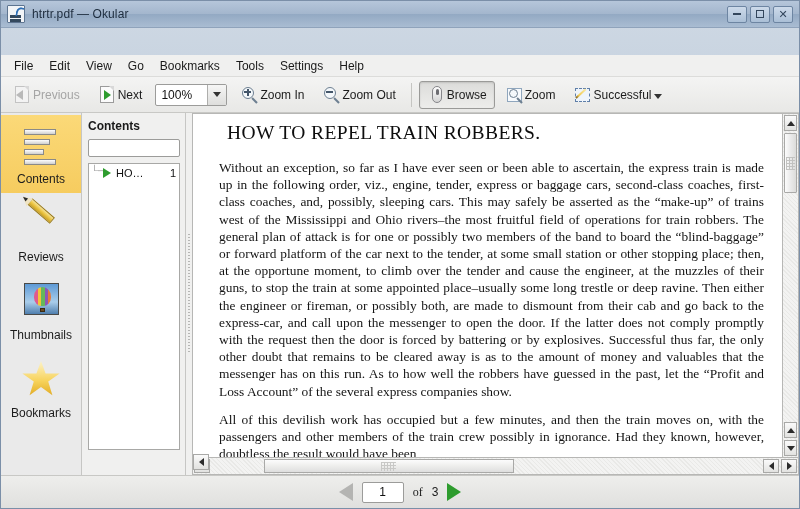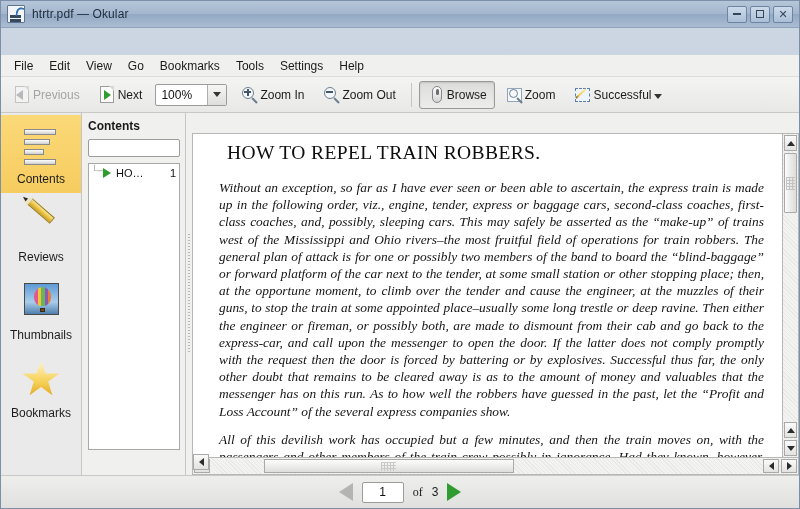--- a/index.html
+++ b/index.html
@@ -264,38 +264,37 @@
     width: 6px; flex: 0 0 6px; background: #f0f0ef;
     display: flex; align-items: center; justify-content: center;
   }
   .splitter .grip {
     width: 2px; height: 120px;
     background-image: repeating-linear-gradient(180deg,#b6b6b4 0 1px,transparent 1px 3px);
   }
 
   
   .viewport { flex: 1; display: flex; flex-direction: column; min-width: 0; }
-  .view-area { flex: 1; display: flex; min-height: 0; margin-top: 20px; }
+  .view-area { flex: 1; display: flex; min-height: 0; }
   .page-canvas {
     flex: 1; background: #fff; border: 1px solid #b7b7b5; border-right: none;
     overflow: hidden; position: relative; min-width: 0;
   }
   .page-inner { padding: 8px 18px 0 26px; }
   .doc-title {
     font-family: "Liberation Serif", serif;
     font-size: 19.5px; color: #0d0d0d;
     letter-spacing: .4px; margin: 0 0 15px 8px;
     font-weight: 400; white-space: nowrap;
   }
   .doc-p {
     font-family: "Liberation Serif", serif;
     font-size: 13.4px; line-height: 17.2px; color: #141414;
     text-align: justify; margin: 0 0 11px 0;
     hyphens: none;
-    font-style: italic;
   }
 
   
   .vscroll {
     width: 17px; flex: 0 0 17px;
     background: #f3f3f2 repeating-linear-gradient(45deg,#e9e9e7 0 1px,transparent 1px 3px);
     border: 1px solid #b7b7b5;
     display: flex; flex-direction: column; position: relative;
   }
   .sb-btn {

